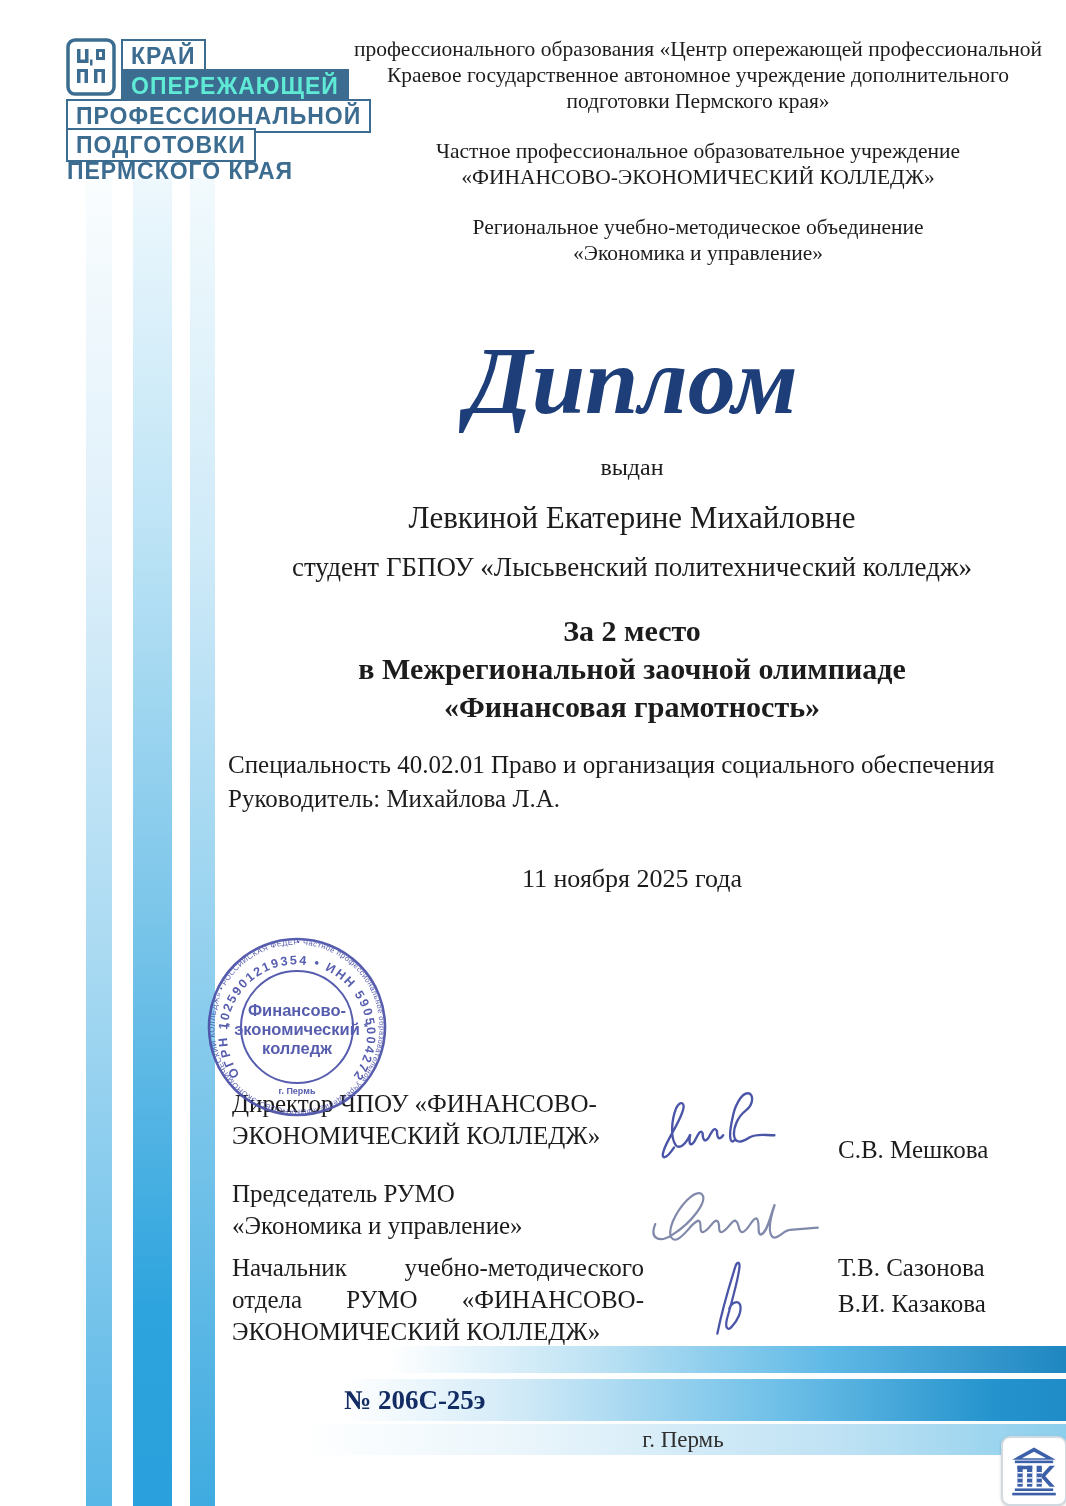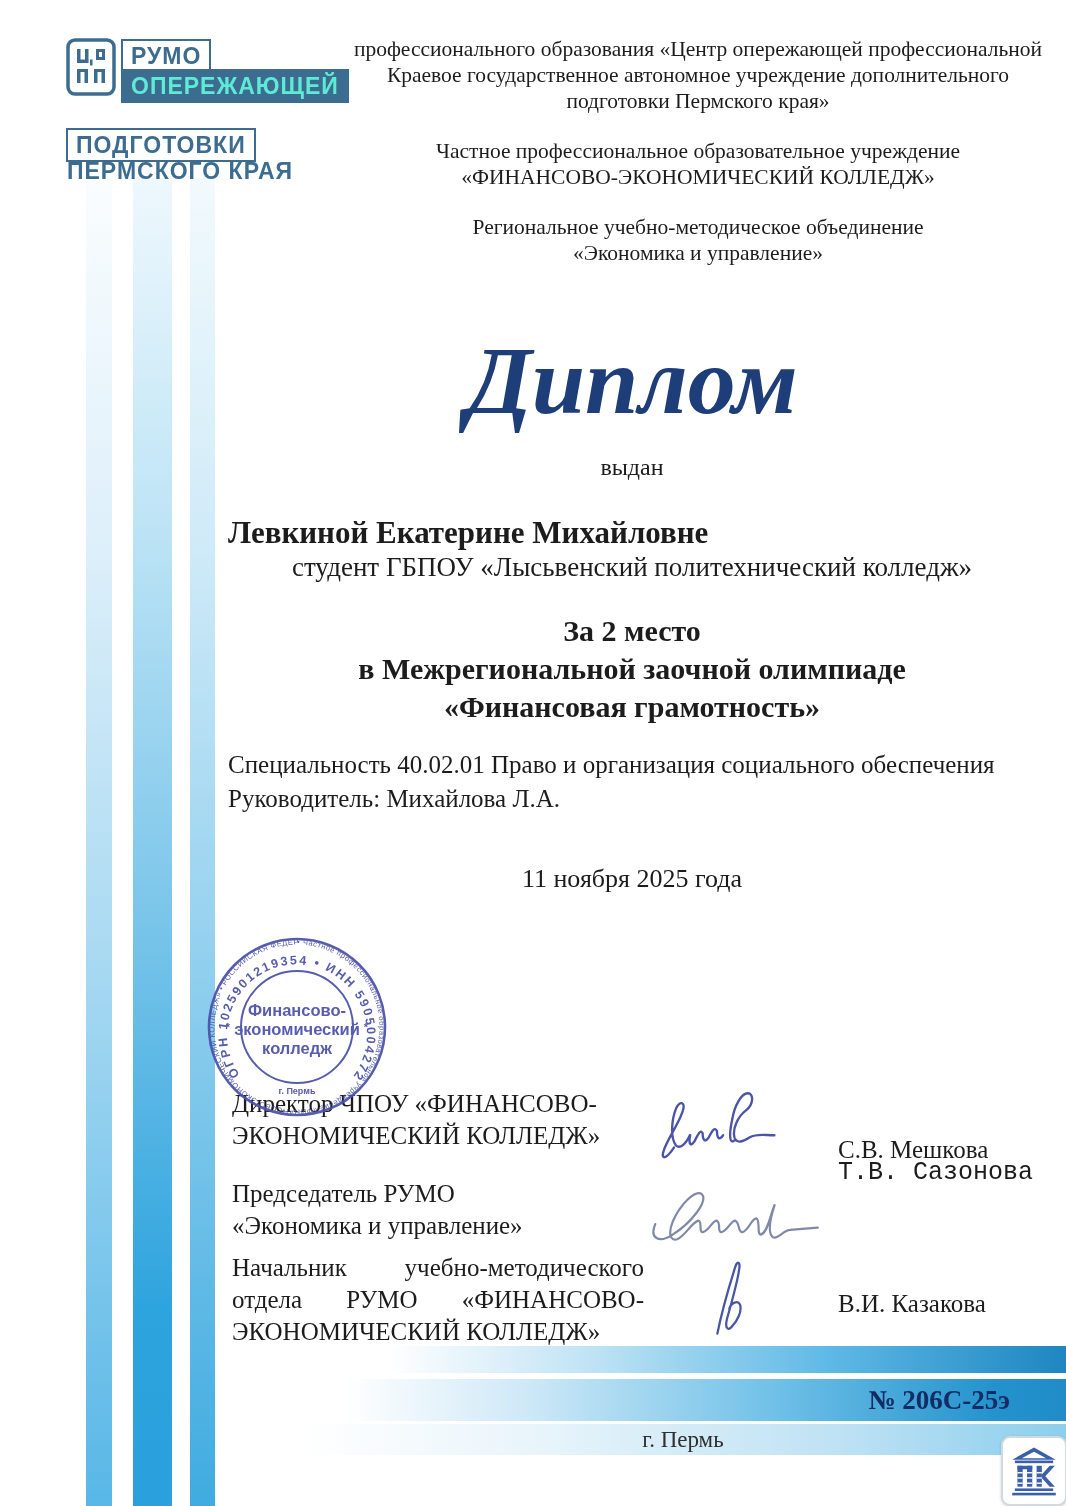--- a/index.html
+++ b/index.html
@@ -24,40 +24,40 @@
     font-weight:bold;letter-spacing:1px;font-size:23px;z-index:3;}
   
   .org-block{position:absolute;left:352px;top:36px;width:692px;text-align:center;z-index:2;}
   .org-block p{margin:0 0 24px 0;font-size:21.5px;line-height:26px;}
   .org-line{display:block;white-space:nowrap;}
   
   .content{position:absolute;left:228px;right:30px;z-index:2;}
   .title{top:326px;text-align:center;font-size:96px;line-height:110px;
     font-style:italic;font-weight:bold;color:#1d3e79;}
   .issued{top:454px;text-align:center;font-size:24px;}
-  .recipient-name{top:515px;font-size:31px;font-weight:bold;}
+  .recipient-name{top:500px;text-align:center;font-size:31px;font-weight:normal;}
   .recipient-aff{top:552px;text-align:center;font-size:27px;white-space:nowrap;}
   .award{top:612px;text-align:center;font-size:30px;font-weight:bold;line-height:38px;}
   .details{top:748px;text-align:left;font-size:25px;line-height:34px;}
   .details .org-line{white-space:nowrap;}
   .date-line{top:864px;text-align:center;font-size:26px;}
   
   .sig-label{position:absolute;left:232px;width:412px;font-size:25px;line-height:32px;z-index:2;}
   .sig-label .line{display:block;}
   .sig-label .line.just{text-align:justify;text-align-last:justify;}
   .sig-name{position:absolute;left:838px;font-size:25px;z-index:2;}
   .sig-img{position:absolute;z-index:4;}
   
   .stamp{position:absolute;left:204px;top:934px;width:186px;height:186px;z-index:5;opacity:.93;}
   
   .barA{position:absolute;top:1346px;left:388px;right:0;height:27px;z-index:1;
     background:linear-gradient(90deg,rgba(234,246,252,0) 0%,#bfe3f4 30%,#5fb9e6 65%,#1e86c0 100%);}
   .barB{position:absolute;top:1379px;left:344px;right:0;height:42px;z-index:1;
     background:linear-gradient(90deg,rgba(240,249,253,0) 0%,#cfe9f7 25%,#6fc0e8 60%,#2493cd 90%,#1f8cc8 100%);}
-  .barB .num{display:block;text-align:right;padding-right:56px;line-height:42px;
+  .barB .num{display:block;text-align:left;padding-right:56px;line-height:42px;
     font-size:27px;font-weight:bold;color:#132c63;}
   .barC{position:absolute;top:1424px;left:300px;right:0;height:31px;z-index:1;
     background:linear-gradient(90deg,rgba(255,255,255,0) 0%,#e9f5fb 30%,#bfe2f4 70%,#8ccfec 100%);}
   .barC .city{display:block;text-align:center;line-height:31px;font-size:23px;color:#2f2f2f;}
   
   .emblem{position:absolute;left:1001px;top:1436px;width:62px;height:66px;background:#ffffff;
     border:2px solid #d2dae1;border-radius:9px;box-shadow:0 1px 3px rgba(0,0,0,.18);z-index:6;
     display:flex;align-items:center;justify-content:center;}
 </style>
 </head>
@@ -82,23 +82,25 @@
         <rect x="30" y="19" width="9" height="3"></rect>
       <rect x="11" y="31" width="11" height="3"></rect>
         <rect x="11" y="31" width="3.5" height="14"></rect>
       <rect x="18.5" y="31" width="3.5" height="14"></rect>
       <rect x="28" y="31" width="11" height="3"></rect>
         <rect x="28" y="31" width="3.5" height="14"></rect>
       <rect x="35.5" y="31" width="3.5" height="14"></rect>
     </g>
   </svg>
   <div class="logo-box" style="left:121px;top:39px;">
-    <span>РУМО</span></div>
+    <span>КРАЙ</span></div>
   <div class="logo-box filled" style="left:121px;top:69px;">
     <span>ОПЕРЕЖАЮЩЕЙ</span></div>
+  <div class="logo-box" style="left:66px;top:99px;">
+    <span>ПРОФЕССИОНАЛЬНОЙ</span></div>
   <div class="logo-box" style="left:66px;top:128px;">
     <span>ПОДГОТОВКИ</span></div>
   <div class="logo-plain" style="left:67px;top:158px;">ПЕРМСКОГО КРАЯ</div>
 
   <div class="org-block">
     <p>
       <span class="org-line">профессионального образования «Центр опережающей профессиональной</span>
       <span class="org-line">Краевое государственное автономное учреждение дополнительного</span>
       <span class="org-line">подготовки Пермского края»</span>
     </p>
@@ -162,21 +164,21 @@
   </svg>
   <div class="sig-name" style="top:1136px;">С.В. Мешкова</div>
 
   <div class="sig-label" style="top:1178px;">
     <span class="line">Председатель РУМО</span>
     <span class="line">«Экономика и управление»</span>
   </div>
   <svg class="sig-img" style="left:640px;top:1180px;" width="200" height="72" viewBox="0 0 170 62">
     <path d="M12,38 C7,50 15,55 27,47 C43,37 58,18 52,12 C46,8 33,22 27,36 C23,46 25,53 31,51 C39,47 43,37 49,35 C53,35 49,45 53,45 C59,43 61,35 65,35 C69,37 65,45 69,45 C75,43 77,35 81,35 C85,37 83,45 87,45 C93,43 95,33 99,33 C103,35 99,47 103,47 C109,45 111,30 115,21 C111,33 109,45 113,49 C117,52 123,43 128,43 L152,41" fill="none" stroke="#8089aa" stroke-width="1.9" stroke-linecap="round"></path>
   </svg>
-  <div class="sig-name" style="top:1158px;font-family:Liberation Mono, monospace;">Т.В. Сазонова</div>
+  <div class="sig-name" style="top:1254px;">Т.В. Сазонова</div>
 
   <div class="sig-label" style="top:1252px;">
     <span class="line just">Начальник учебно-методического</span>
     <span class="line just">отдела РУМО «ФИНАНСОВО-</span>
     <span class="line">ЭКОНОМИЧЕСКИЙ КОЛЛЕДЖ»</span>
   </div>
   <svg class="sig-img" style="left:702px;top:1256px;" width="48" height="84" viewBox="0 0 44 78">
     <path d="M14,72 C18,52 25,28 30,12 C32,4 36,4 34,14 C32,26 27,44 23,58 C21,66 23,70 27,66 C33,60 37,51 35,45 C33,41 27,43 25,49" fill="none" stroke="#4a55a8" stroke-width="2.1" stroke-linecap="round"></path>
   </svg>
   <div class="sig-name" style="top:1290px;">В.И. Казакова</div>

